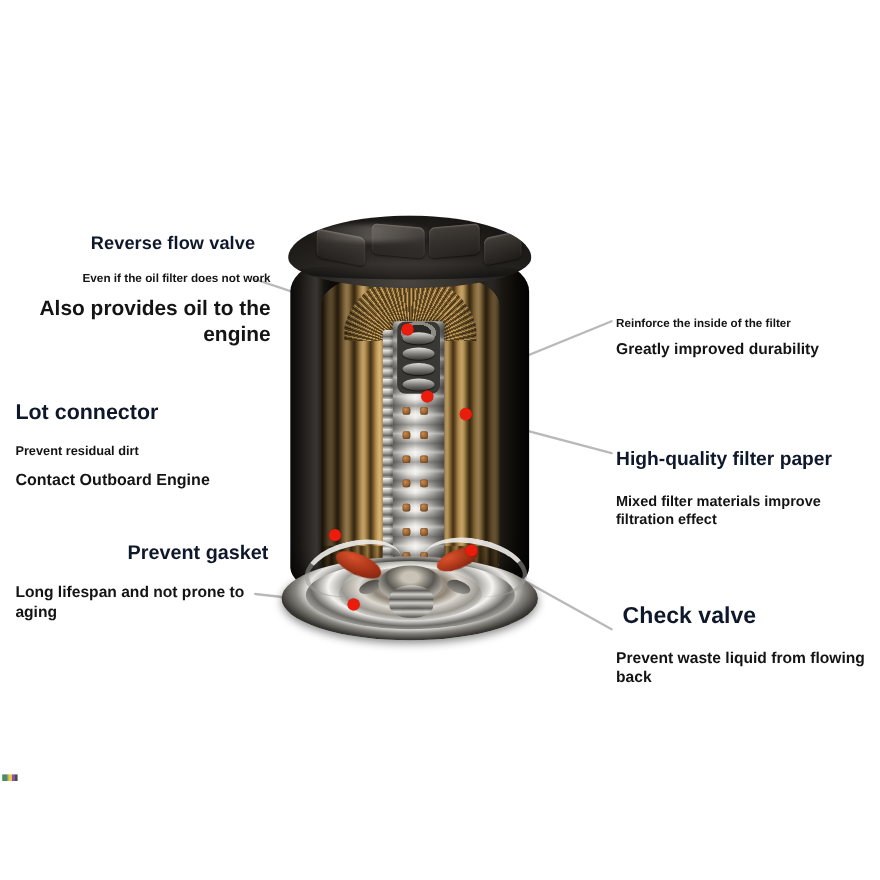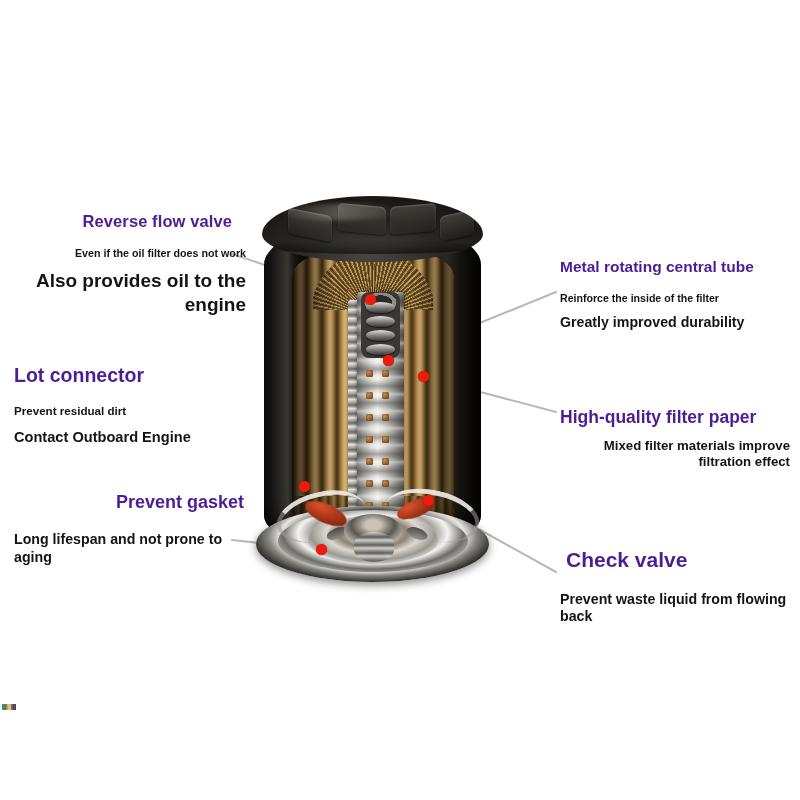--- a/index.html
+++ b/index.html
@@ -4,21 +4,21 @@
 <style>
   html,body{margin:0;padding:0;background:#ffffff;}
   body{width:800px;height:800px;position:relative;overflow:hidden;
        font-family:"Liberation Sans","DejaVu Sans",sans-serif;
        -webkit-font-smoothing:antialiased;}
 
   #stage{position:absolute;left:0;top:0;width:800px;height:800px;background:#fff;}
 
   
   .callout{position:absolute;}
-  .c-title{color:#4c1d95;font-weight:bold;line-height:1.12;margin:0;}
+  .c-title{color:#0f172a;font-weight:bold;line-height:1.12;margin:0;}
   .c-sub{color:#141414;font-weight:bold;line-height:1.2;margin:0;}
   .c-body{color:#141414;font-weight:bold;line-height:1.25;margin:0;}
 
   
   #co-reverse{left:14px;top:212px;width:232px;text-align:right;}
   #co-reverse .c-title{font-size:16.5px;letter-spacing:.1px;padding-right:14px;}
   #co-reverse .c-sub{font-size:10.7px;margin-top:17px;}
   #co-reverse .c-body{font-size:19px;margin-top:9px;}
 
   
@@ -28,27 +28,27 @@
   #co-lot .c-body{font-size:14.6px;margin-top:10px;}
 
   
   #co-gasket{left:14px;top:492px;width:242px;text-align:left;}
   #co-gasket .c-title{font-size:18px;text-align:right;padding-right:12px;}
   #co-gasket .c-body{font-size:14.2px;margin-top:19px;text-align:left;}
 
   
   #co-tube{left:560px;top:258px;width:238px;text-align:left;}
   #co-tube .c-title{font-size:15.5px;white-space:nowrap;}
-  #co-tube .c-sub{font-size:10.6px;margin-top:17px;}
+  #co-tube .c-sub{font-size:10.6px;margin-top:30px;}
   #co-tube .c-body{font-size:14.2px;margin-top:9px;}
 
   
   #co-paper{left:560px;top:408px;width:230px;}
   #co-paper .c-title{font-size:17.5px;}
-  #co-paper .c-body{font-size:13.2px;margin-top:10px;text-align:right;}
+  #co-paper .c-body{font-size:13.2px;margin-top:20px;}
 
   
   #co-check{left:560px;top:548px;width:230px;}
   #co-check .c-title{font-size:21px;padding-left:6px;}
   #co-check .c-body{font-size:14.2px;margin-top:19px;}
 
   
   #leaders{position:absolute;left:0;top:0;width:800px;height:800px;}
 
   
@@ -295,21 +295,20 @@
     <p class="c-sub">Prevent residual dirt</p>
     <p class="c-body">Contact Outboard Engine</p>
   </div>
 
   <div class="callout" id="co-gasket">
     <p class="c-title">Prevent gasket</p>
     <p class="c-body">Long lifespan and not prone to aging</p>
   </div>
 
   <div class="callout" id="co-tube">
-    <p class="c-title">Metal rotating central tube</p>
     <p class="c-sub">Reinforce the inside of the filter</p>
     <p class="c-body">Greatly improved durability</p>
   </div>
 
   <div class="callout" id="co-paper">
     <p class="c-title">High-quality filter paper</p>
     <p class="c-body">Mixed filter materials improve filtration effect</p>
   </div>
 
   <div class="callout" id="co-check">

